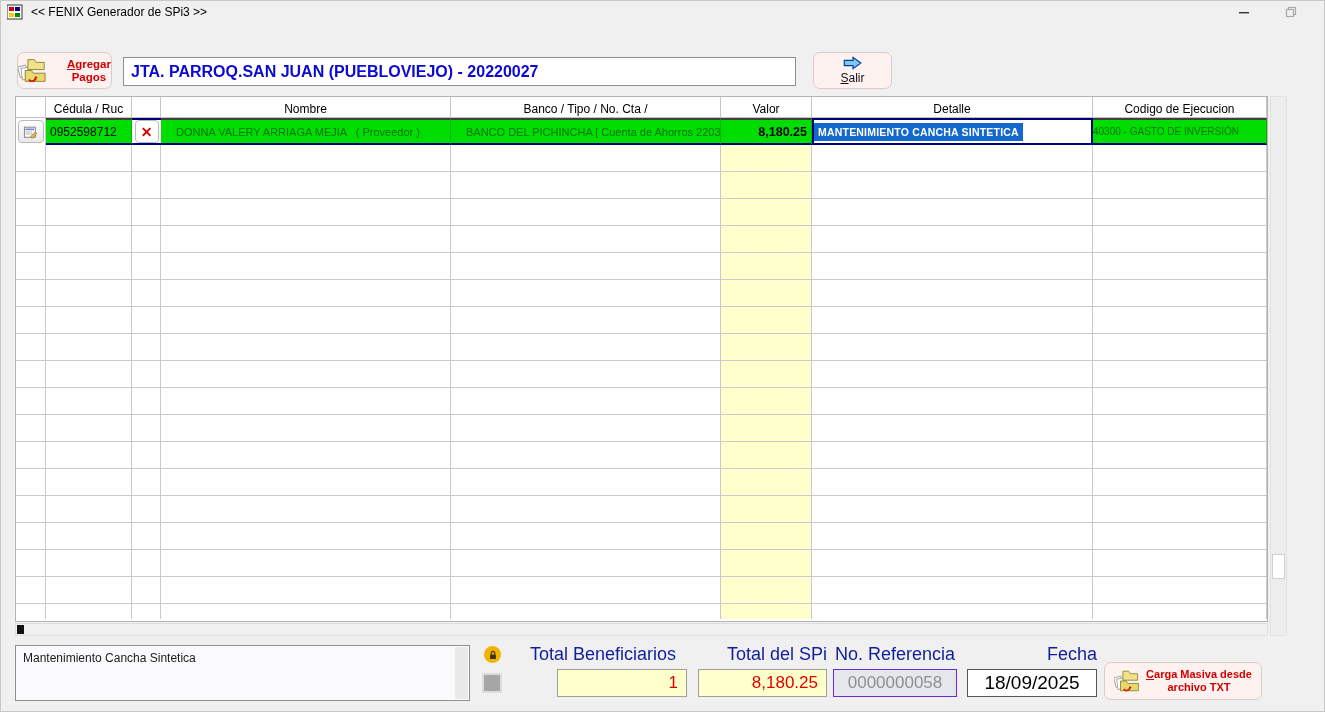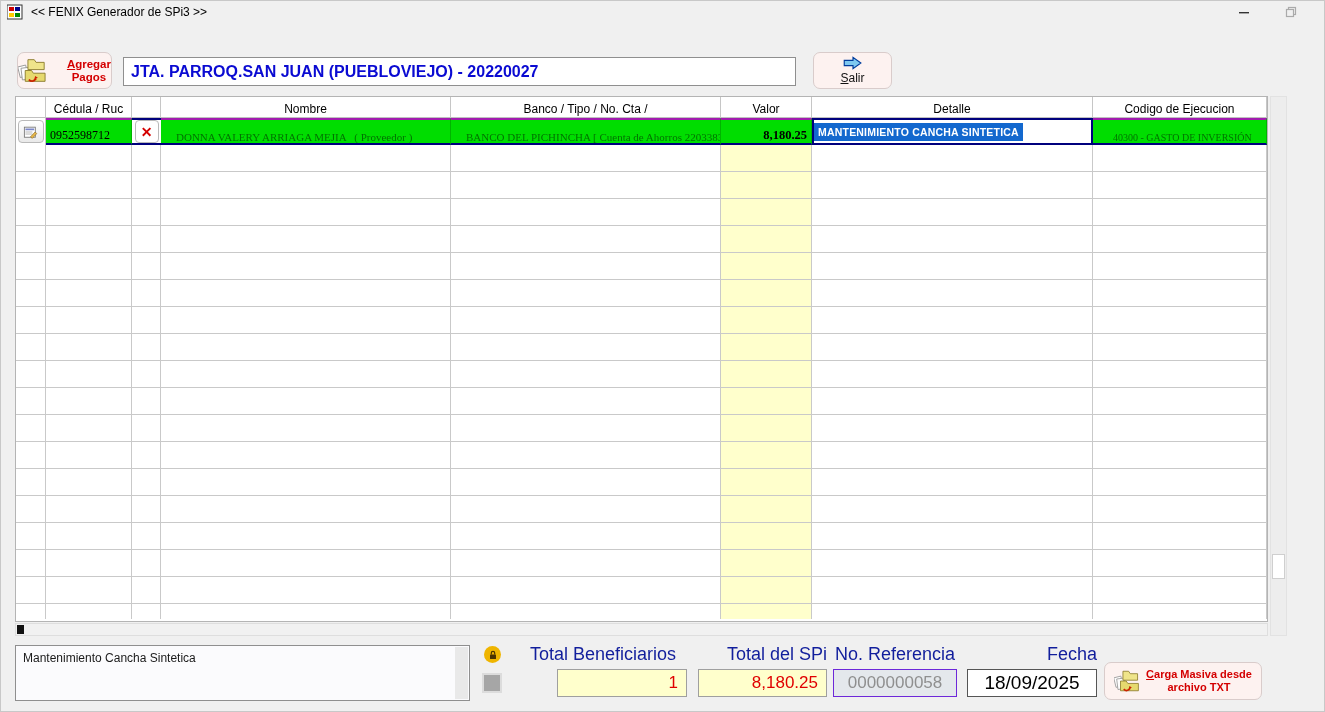--- a/index.html
+++ b/index.html
@@ -41,32 +41,32 @@
     border-right:1px solid #c6c6c6; border-bottom:1px solid #c0c0c0; background:#fff;
     overflow:hidden; white-space:nowrap;
   }
   .datarow .cell { height:27px; overflow:hidden; white-space:nowrap; }
   .cell-editbtn { background:#fff; border-right:1px solid #c6c6c6; display:flex; align-items:center; justify-content:center; }
   .mini-btn {
     width:26px; height:23px; border:1px solid #b9b9b9; border-radius:4px;
     background:linear-gradient(#ffffff,#e9e9e9); display:flex; align-items:center; justify-content:center;
   }
   .cell-green {
-    background:#00dd00; border-top:2px solid #a21caf; border-bottom:2px solid #00007d;
-    border-right:1px solid #00b400; display:flex; align-items:flex-end;font-family:Liberation Serif, serif;
+    background:#00dd00; border-top:2px solid #404040; border-bottom:2px solid #00007d;
+    border-right:1px solid #00b400; display:flex; align-items:center;
   }
   .cedula-text { color:#000; font-size:12px; padding-left:4px; }
   .cell-x { background:#fff; border-top:2px solid #00007d; border-bottom:2px solid #00007d; display:flex; align-items:center; justify-content:center; }
   .x-glyph { color:#d40000; font-weight:bold; font-size:14px; line-height:14px; }
   .name-text, .bank-text { color:#007300; font-size:11px; padding-left:15px; white-space:pre; }
   .valor-cell { justify-content:flex-end; }
   .valor-text { color:#000; font-weight:bold; font-size:12.5px; padding-right:4px; }
   .cell-detalle { background:#fff; border:2px solid #00007d; display:flex; align-items:center; }
   .sel-text { background:#1368ce; color:#fff; font-weight:bold; font-size:10.5px; padding:3px 4px 3px 4px; letter-spacing:.2px; }
-  .codigo-text { color:#007300; font-size:10px; padding-left:20px; }
+  .codigo-text { color:#007300; font-size:10px; padding-left:0; }
   .rows-clip { height:474px; overflow:hidden; }
   .emptyrow .cell { height:27px; border-right:1px solid #c9c9c9; border-bottom:1px solid #c9c9c9; background:#fff; }
   .emptyrow .cell.valor-bg { background:#ffffcc; }
   
   .hscroll { position:absolute; left:14px; top:622px; width:1253px; height:13px; background:#f1f1f1; border:1px solid #dedede; }
   .hthumb { position:absolute; left:1px; top:1px; width:7px; height:9px; background:#111; }
   .vscroll { position:absolute; left:1269px; top:95px; width:17px; height:540px; background:#ededed; border:1px solid #e2e2e2; }
   .vthumb { position:absolute; left:1px; top:457px; width:13px; height:25px; background:#fff; border:1px solid #cfcfcf; }
   
   .txtbox {

